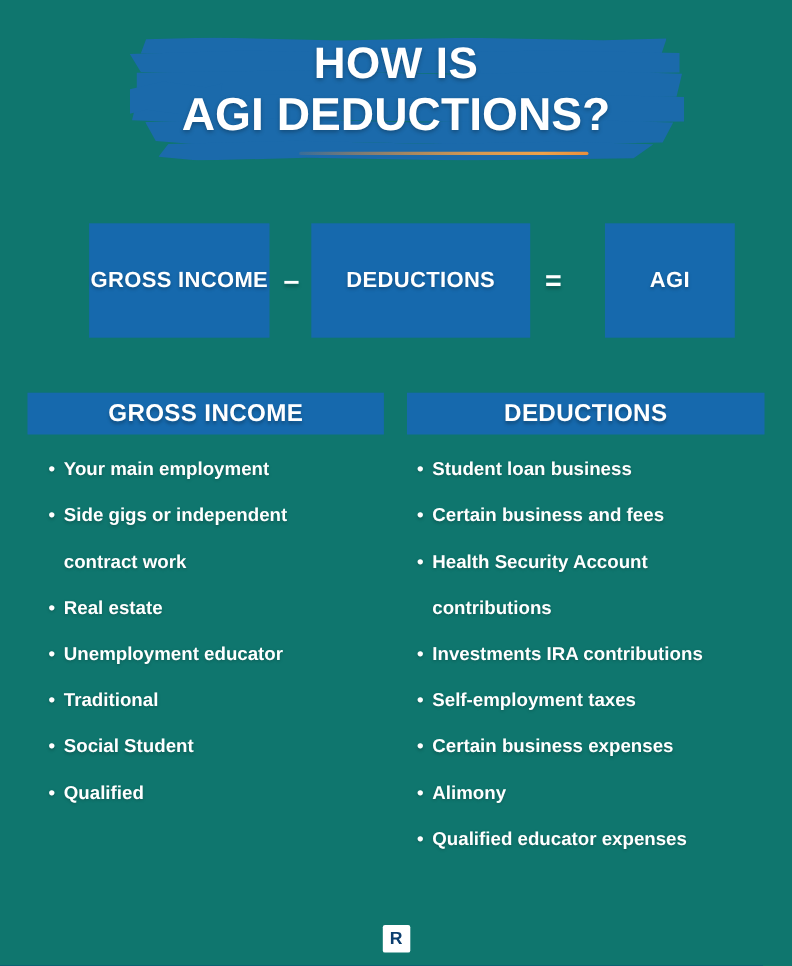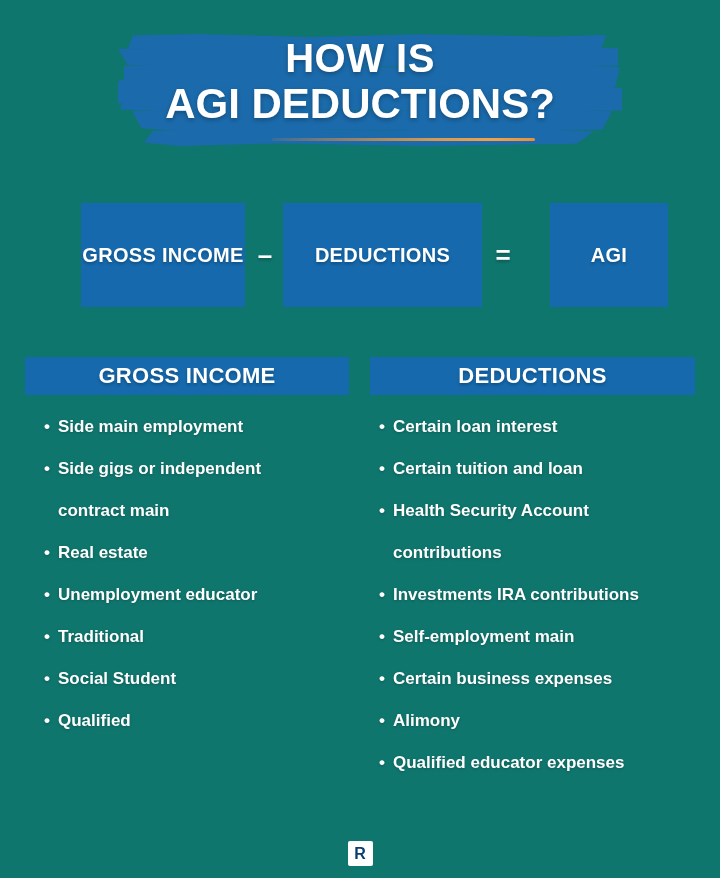--- a/index.html
+++ b/index.html
@@ -253,36 +253,36 @@
     <div class="formula-box fb-agi">AGI</div>
   </div>
 
   <div class="section-headers">
     <div class="section-bar sb-left">GROSS INCOME</div>
     <div class="section-bar sb-right">DEDUCTIONS</div>
   </div>
 
   <div class="columns">
     <div class="column col-left">
-        <div class="bullet-item"><span class="bullet-dot">•</span><span class="bullet-text">Side main employment</span></div>
+        <div class="bullet-item"><span class="bullet-dot">•</span><span class="bullet-text">Your main employment</span></div>
         <div class="bullet-item"><span class="bullet-dot">•</span><span class="bullet-text">Side gigs or independent
-contract main</span></div>
+contract work</span></div>
         <div class="bullet-item"><span class="bullet-dot">•</span><span class="bullet-text">Real estate</span></div>
         <div class="bullet-item"><span class="bullet-dot">•</span><span class="bullet-text">Unemployment educator</span></div>
         <div class="bullet-item"><span class="bullet-dot">•</span><span class="bullet-text">Traditional</span></div>
         <div class="bullet-item"><span class="bullet-dot">•</span><span class="bullet-text">Social Student</span></div>
         <div class="bullet-item"><span class="bullet-dot">•</span><span class="bullet-text">Qualified</span></div>
       </div>
     <div class="column col-right">
-        <div class="bullet-item"><span class="bullet-dot">•</span><span class="bullet-text">Certain loan interest</span></div>
-        <div class="bullet-item"><span class="bullet-dot">•</span><span class="bullet-text">Certain tuition and loan</span></div>
+        <div class="bullet-item"><span class="bullet-dot">•</span><span class="bullet-text">Student loan business</span></div>
+        <div class="bullet-item"><span class="bullet-dot">•</span><span class="bullet-text">Certain business and fees</span></div>
         <div class="bullet-item"><span class="bullet-dot">•</span><span class="bullet-text">Health Security Account
 contributions</span></div>
         <div class="bullet-item"><span class="bullet-dot">•</span><span class="bullet-text">Investments IRA contributions</span></div>
-        <div class="bullet-item"><span class="bullet-dot">•</span><span class="bullet-text">Self-employment main</span></div>
+        <div class="bullet-item"><span class="bullet-dot">•</span><span class="bullet-text">Self-employment taxes</span></div>
         <div class="bullet-item"><span class="bullet-dot">•</span><span class="bullet-text">Certain business expenses</span></div>
         <div class="bullet-item"><span class="bullet-dot">•</span><span class="bullet-text">Alimony</span></div>
         <div class="bullet-item"><span class="bullet-dot">•</span><span class="bullet-text">Qualified educator expenses</span></div>
       </div>
   </div>
 
   <div class="footer">
     <div class="logo-mark">R</div>
   </div>
 

